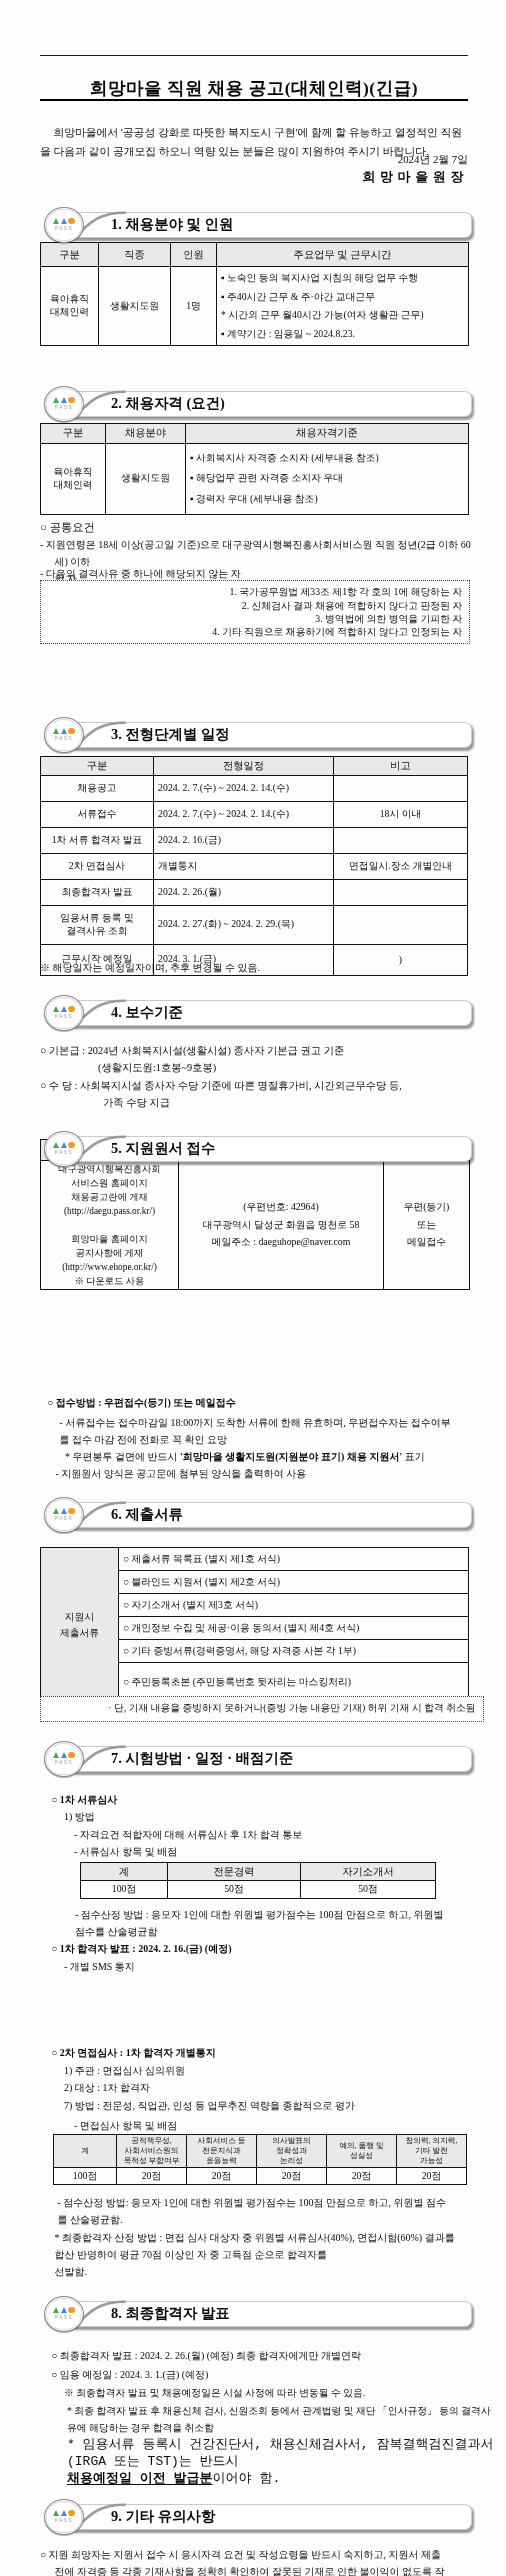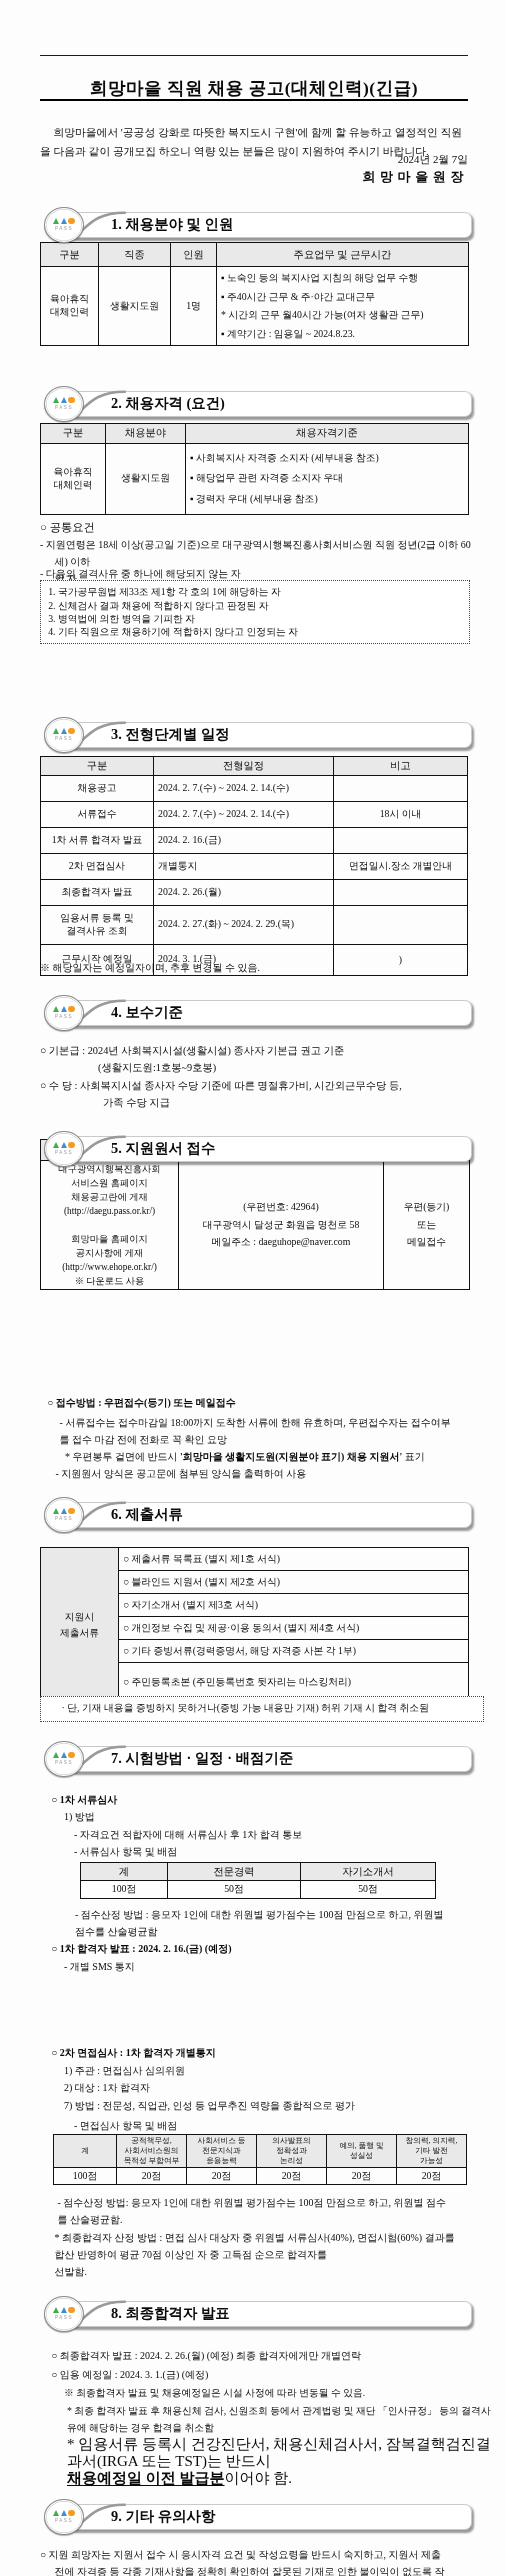--- a/index.html
+++ b/index.html
@@ -38,21 +38,21 @@
   .dot{width:6.2px;height:6.2px;border-radius:50%;background:#f59a23;}
   .logo-pass{font-family:"Liberation Sans",sans-serif;font-size:4.6px;letter-spacing:1.5px;color:#9c9c9c;margin-top:2.1px;}
 
   table{border-collapse:collapse;table-layout:fixed;position:absolute;font-size:9.8px;}
   .tbl{border:1px solid #111;}
   .tbl th,.tbl td{border:0.5px solid #111;padding:1px 4.1px;vertical-align:middle;overflow:hidden;}
   .tbl thead th{background:#e9e9e9;font-weight:normal;font-size:10.3px;text-align:center;border-bottom:1px solid #111;}
   .tc{text-align:center;}
   .cell-lines{line-height:18.5px;}
 
-  .dottedbox{position:absolute;border:1px dotted #444;font-size:9.8px;background:#fff;}
+  .dottedbox{position:absolute;border:1px dotted #444;font-size:9.8px;background:#fff;text-align:right;}
   .b{font-weight:bold;}
   .u{text-decoration:underline;text-underline-offset:2.1px;}
 
   .blk{position:absolute;left:40px;width:428px;font-size:10px;line-height:17px;}
   .ind1{padding-left:11.3px;}
   .ind2{padding-left:24px;}
   .ind3{padding-left:34px;}
   .hang{padding-left:14.4px;text-indent:-14.4px;}
 
   .s9-list{list-style:none;margin:0;padding:0;}
@@ -482,21 +482,21 @@
         </div>
       <div class="logo-pass">PASS</div>
     </div>
   </div>
 
   <div class="blk ind1" style="top:2347px;">○ 최종합격자 발표 : 2024. 2. 26.(월) (예정) 최종 합격자에게만 개별연락</div>
   <div class="blk ind1" style="top:2366px;">○ 임용 예정일 : 2024. 3. 1.(금) (예정)</div>
   <div class="blk ind2" style="top:2384px;font-size:9.8px;">※ 최종합격자 발표 및 채용예정일은 시설 사정에 따라 변동될 수 있음.</div>
   <div class="blk pl" style="top:2402px;padding-left:27px;font-size:9.8px;">* 최종 합격자 발표 후 채용신체 검사, 신원조회 등에서 관계법령 및 재단 「인사규정」 등의 결격사
 유에 해당하는 경우 합격을 취소함</div>
-  <div class="blk pl" style="top:2436px;padding-left:27px;font-size:15px;"><span>* 임용서류 등록시 건강진단서, 채용신체검사서, 잠복결핵검진결과서(IRGA 또는 TST)는 반드시
+  <div class="blk pl" style="top:2436px;padding-left:27px;font-size:13px;font-family:Liberation Mono, monospace;"><span>* 임용서류 등록시 건강진단서, 채용신체검사서, 잠복결핵검진결과서(IRGA 또는 TST)는 반드시
 </span><span class="u b">채용예정일 이전 발급분</span><span>이어야 함.</span></div>
 
   <div class="sec" style="top:2499px;">
     <div class="bar">
         <span>9. 기타 유의사항</span>
       </div>
     <svg class="swoosh" width="72" height="33" viewBox="0 0 140 64">
         <path d="M8 56 C 44 62, 42 8, 124 9" fill="none" stroke="#9a9a9a" stroke-width="5"></path>
       </svg>
     <div class="logo">

